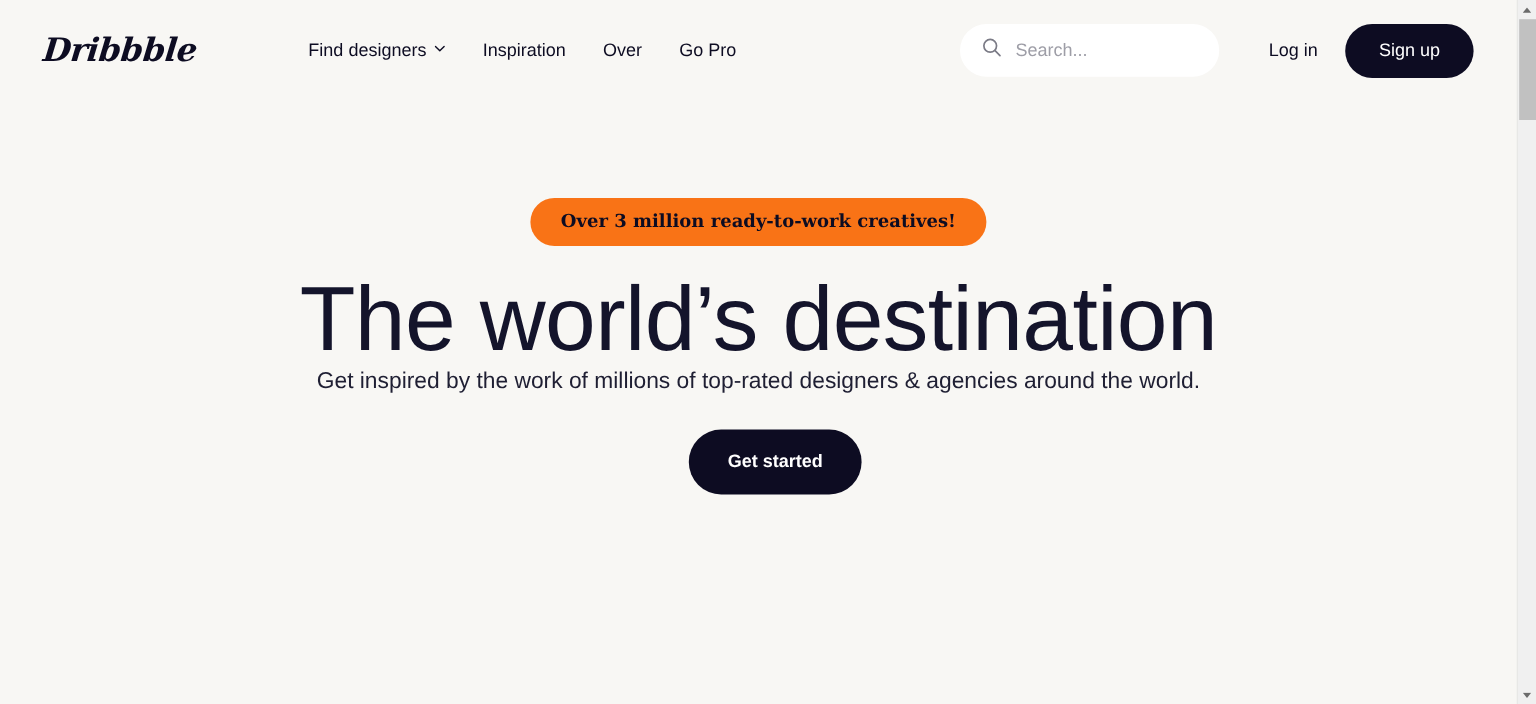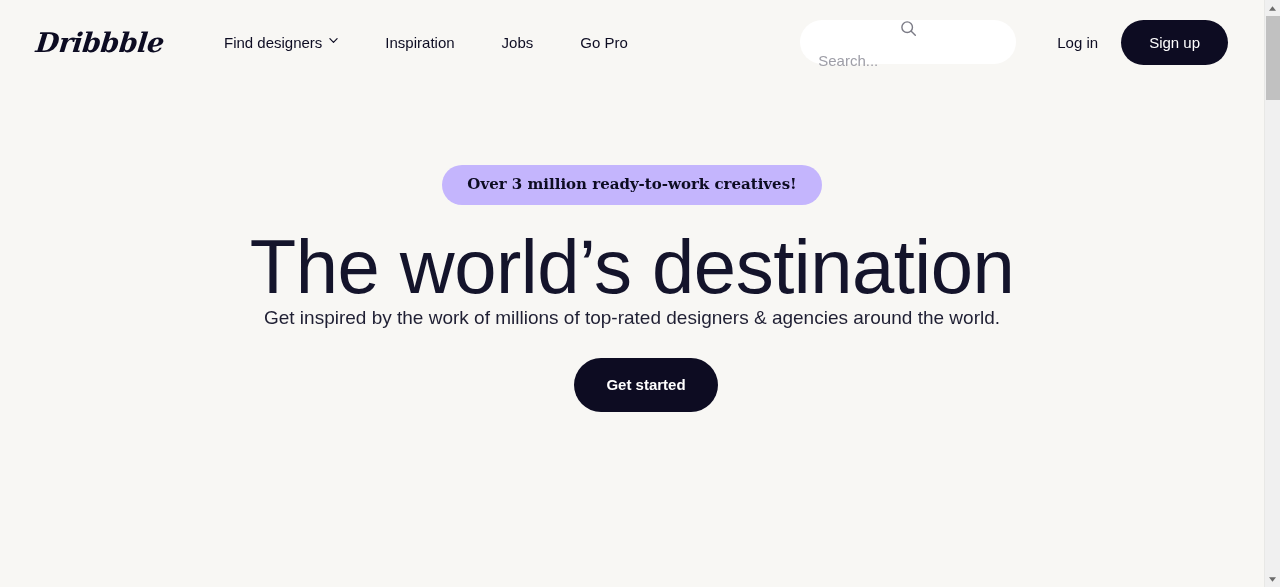--- a/index.html
+++ b/index.html
@@ -44,22 +44,22 @@
     letter-spacing: -0.5px;
     transform: skewX(-6deg);
     line-height: 1;
     user-select: none;
     cursor: pointer;
   }
 
   .nav {
     display: flex;
     align-items: center;
-    gap: 47px;
-    margin-left: 60px;
+    gap: 31px;
+    margin-left: 93px;
     justify-content: flex-end;
   }
 
   .nav-item {
     display: flex;
     align-items: center;
     gap: 7px;
     font-size: 15px;
     font-weight: 500;
     color: #0d0c22;
@@ -87,21 +87,20 @@
   .search-box {
     width: 216px;
     height: 44px;
     background: #ffffff;
     border-radius: 22px;
     display: flex;
     align-items: center;
     padding: 0 18px;
     gap: 11px;
     cursor: text;
-    flex-direction: column;
   }
 
   .search-icon { flex: 0 0 auto; display: block; }
 
   .search-input {
     border: none;
     outline: none;
     background: transparent;
     font-family: "Liberation Sans", sans-serif;
     font-size: 15px;
@@ -135,21 +134,21 @@
   }
 
   
   .hero {
     text-align: center;
     padding-top: 81px;
   }
 
   .badge {
     display: inline-block;
-    background: #c4b5fd;
+    background: #f97316;
     color: #0d0c22;
     font-family: "DejaVu Serif", serif;
     font-weight: 700;
     font-size: 15px;
     line-height: 1;
     padding: 12px 25px 13px;
     border-radius: 20px;
     white-space: nowrap;
   }
 
@@ -237,21 +236,21 @@
             <path d="M1 3 L5 7 L9 3" stroke="#0d0c22" stroke-width="1.3" stroke-linecap="round" stroke-linejoin="round"></path>
           </svg>
         </span>
       </div>
 
       <div class="nav-item">
         <span>Inspiration</span>
       </div>
 
       <div class="nav-item">
-        <span>Jobs</span>
+        <span>Over</span>
       </div>
 
       <div class="nav-item">
         <span>Go Pro</span>
       </div>
 
     </nav>
 
     <div class="header-right">
 

